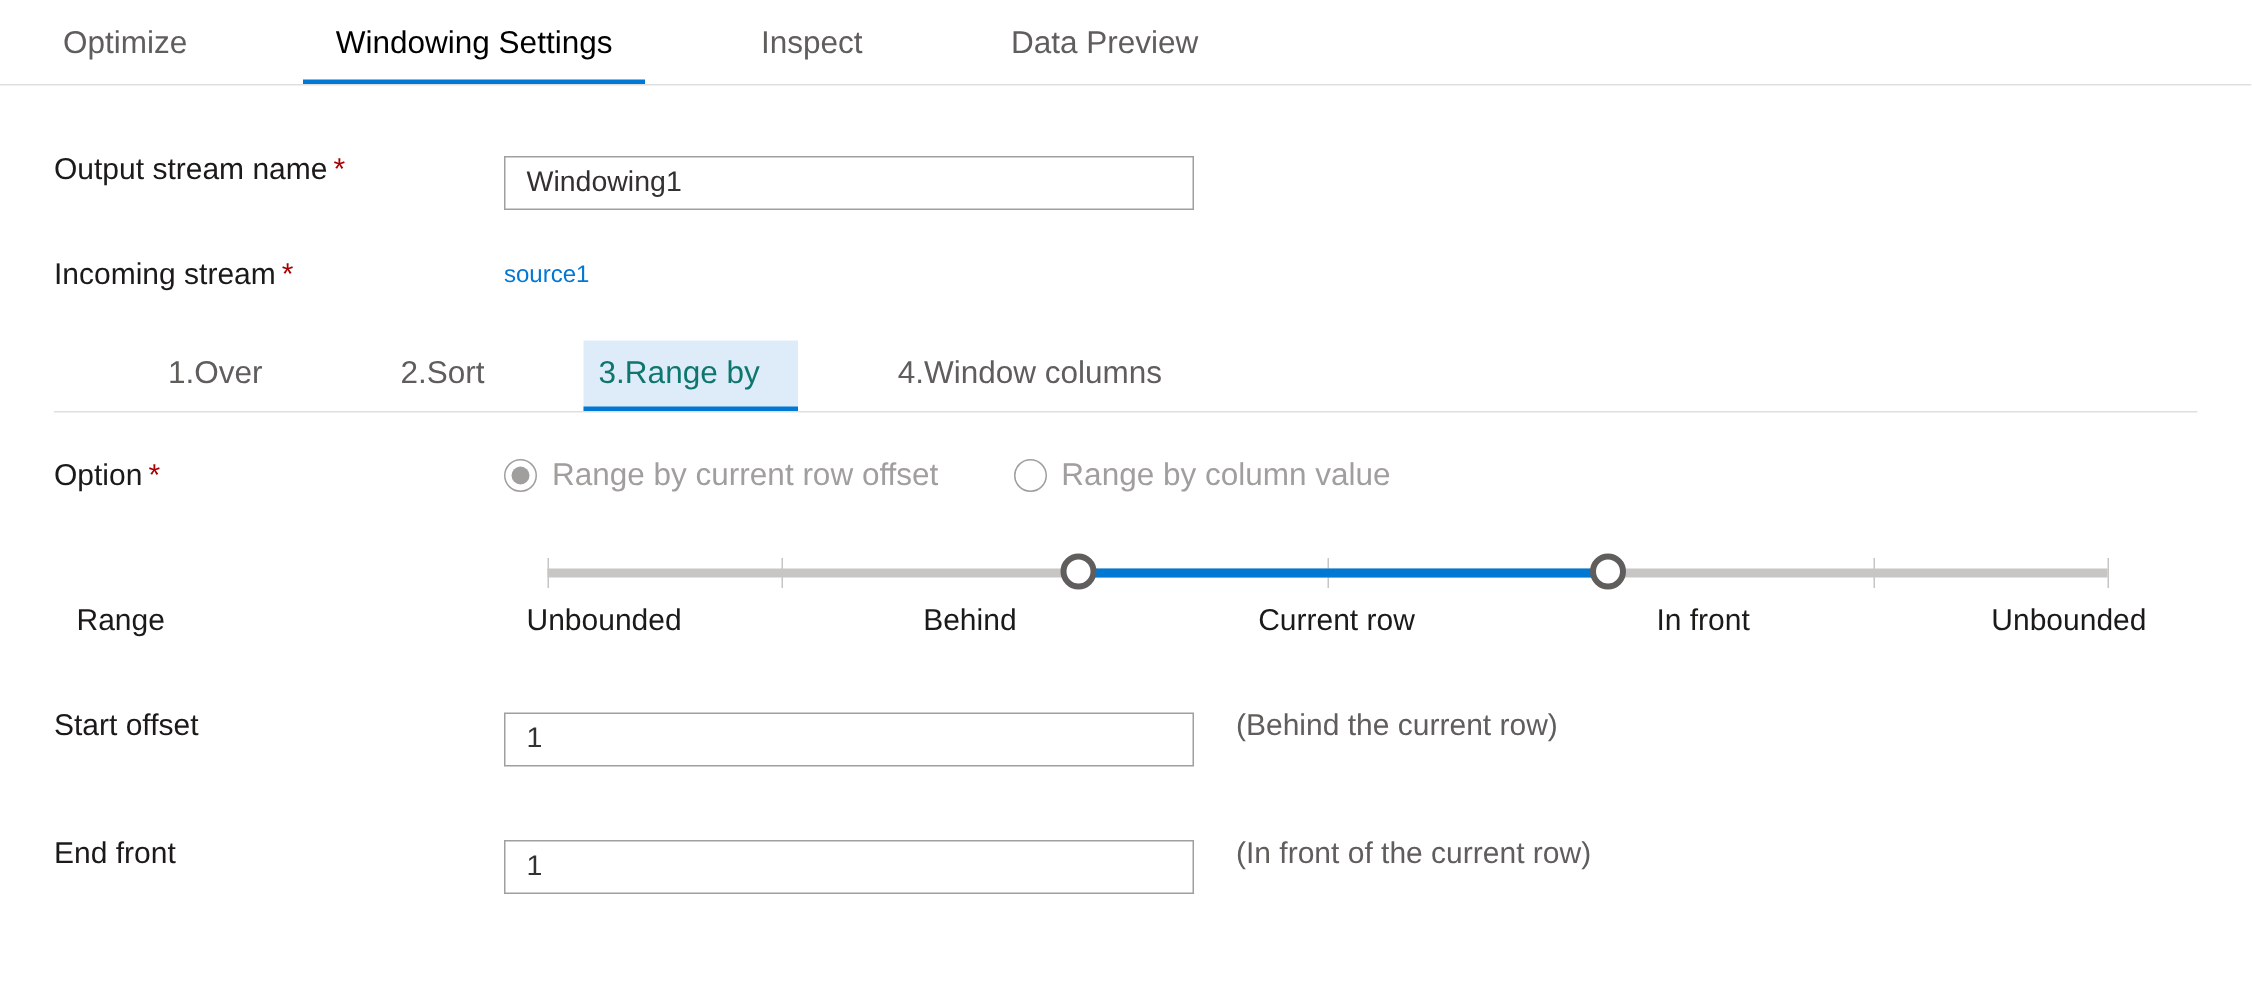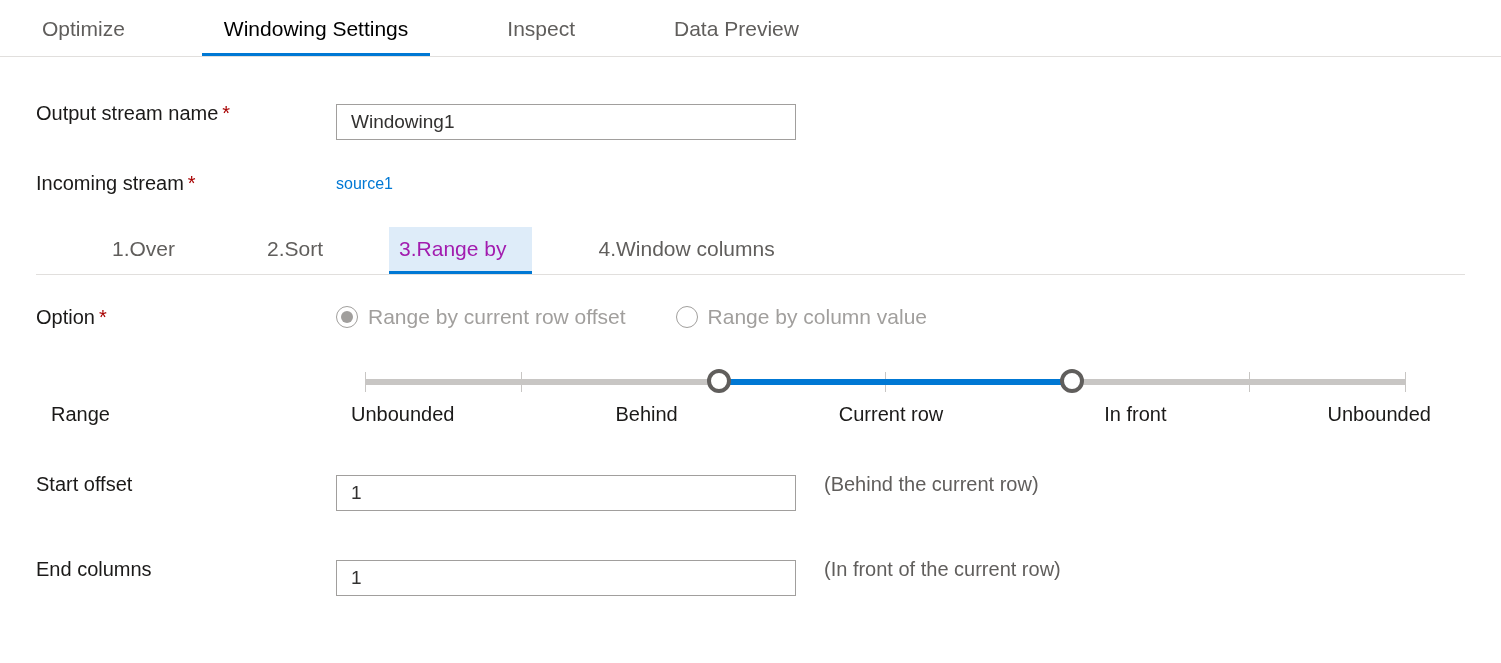--- a/index.html
+++ b/index.html
@@ -67,21 +67,21 @@
       padding-left: 50px;
     }
     .sub-tab {
       padding: 10px 26px 10px 26px;
       font-size: 21px;
       color: #605e5c;
       border-bottom: 3px solid transparent;
       cursor: pointer;
     }
     .sub-tab.active {
-      color: #a21caf;
+      color: #0f766e;
       background: #deecf9;
       border-bottom-color: #0078d4;
       padding-left: 10px;
     }
     .radio-group {
       display: flex;
       align-items: flex-end;
       gap: 50px;
     }
     .radio-item {
@@ -231,18 +231,18 @@
     </div>
   </div>
 
   <div class="form-row">
     <div class="label">Start offset</div>
     <input type="text" class="textbox" value="1" style="">
     <span class="hint">(Behind the current row)</span>
   </div>
 
   <div class="form-row">
-    <div class="label">End columns</div>
+    <div class="label">End front</div>
     <input type="text" class="textbox" value="1" style="">
     <span class="hint">(In front of the current row)</span>
   </div>
 
 </div>
 
 </body></html>

